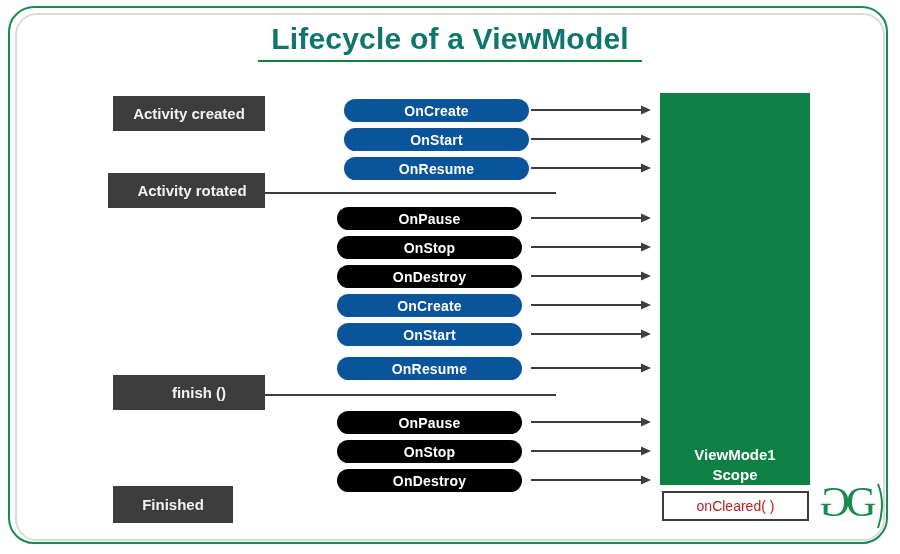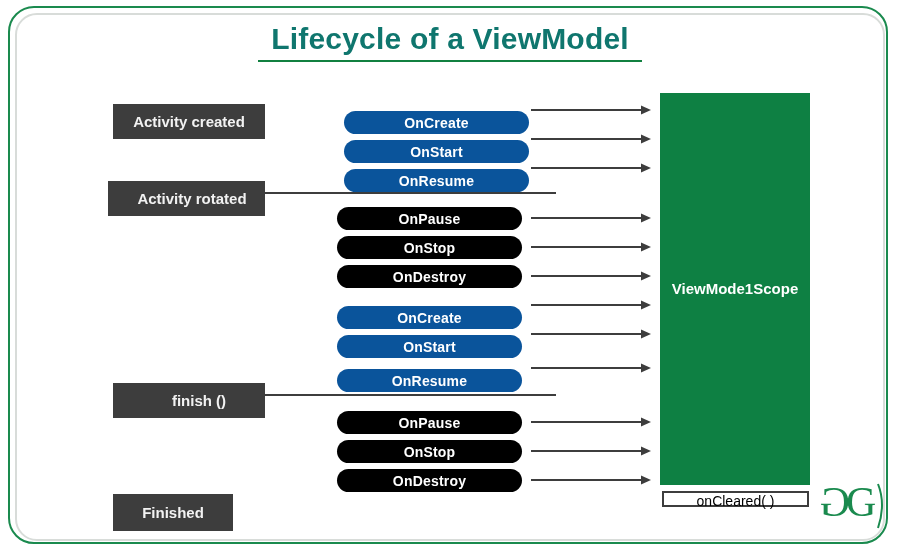--- a/index.html
+++ b/index.html
@@ -64,21 +64,20 @@
   .state-box {
     position: absolute;
     background: #3d3d3d;
     color: #f2f2f2;
     font-size: 15px;
     font-weight: bold;
     display: flex;
     align-items: center;
     justify-content: center;
     box-sizing: border-box;
-    margin-top: 8px;
   }
   
   .state-line {
     position: absolute;
     height: 2px;
     background: #3d3d3d;
   }
   
   .pill {
     position: absolute;
@@ -86,58 +85,59 @@
     border-radius: 12px;
     color: #ffffff;
     font-size: 14px;
     font-weight: bold;
     display: flex;
     align-items: center;
     justify-content: center;
     box-sizing: border-box;
     letter-spacing: 0.2px;
   }
-  .pill.blue { background: #0a549b; margin-top: 12px; }
+  .pill.blue { background: #0a549b; }
   .pill.orange { background: #000000; }
   
   .arrow {
     position: absolute;
     height: 12px;
   }
   .arrow svg { display: block; }
   
   .scope-box {
     position: absolute;
     left: 660px;
     top: 93px;
     width: 150px;
     height: 392px;
     background: #0e8043;
     color: #ffffff;
     font-size: 15px;
     font-weight: bold;
     display: flex;
+    flex-direction: column;
     align-items: center;
-    justify-content: center;
+    justify-content: flex-end;
     line-height: 1.35;
     box-sizing: border-box;
   }
   
   .cleared-box {
     position: absolute;
     left: 662px;
     top: 491px;
     width: 147px;
-    height: 16px;
+    height: 30px;
     border: 2px solid #3d3d3d;
     background: #ffffff;
-    color: #000000;
+    color: #b91c1c;
     font-size: 14px;
     display: flex;
-    align-items: flex-start;
+    align-items: center;
     justify-content: center;
     box-sizing: border-box;
   }
   
   .gfg-logo {
     position: absolute;
     left: 818px;
     top: 478px;
     width: 70px;
     height: 56px;

